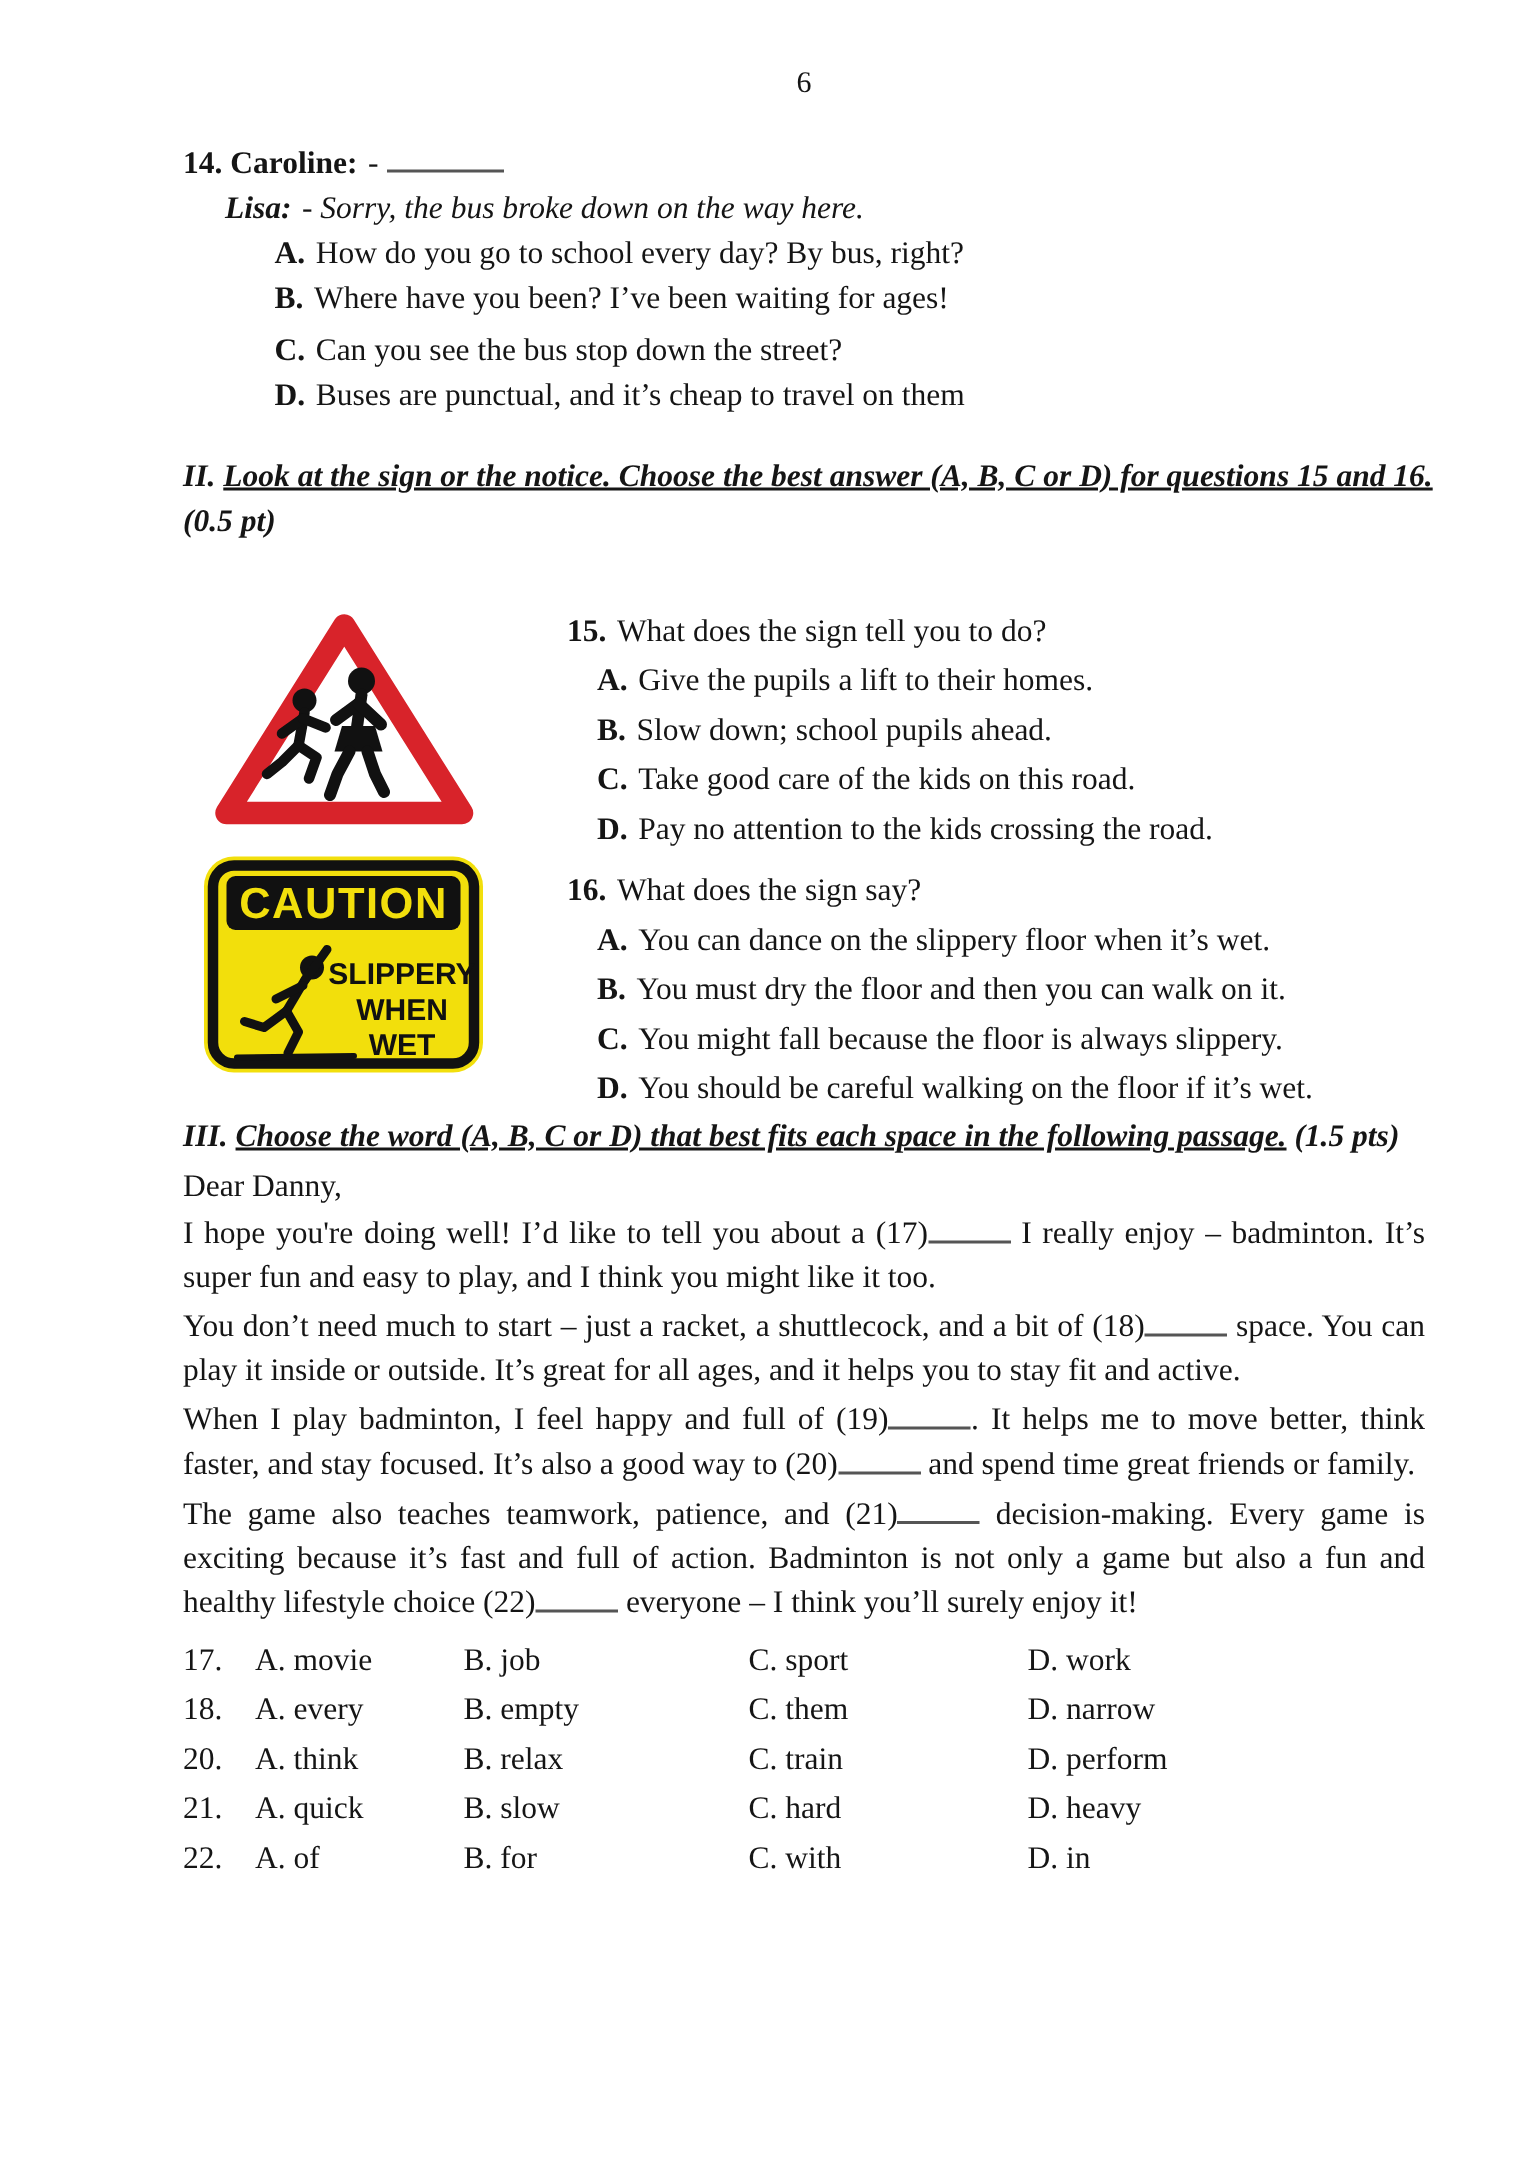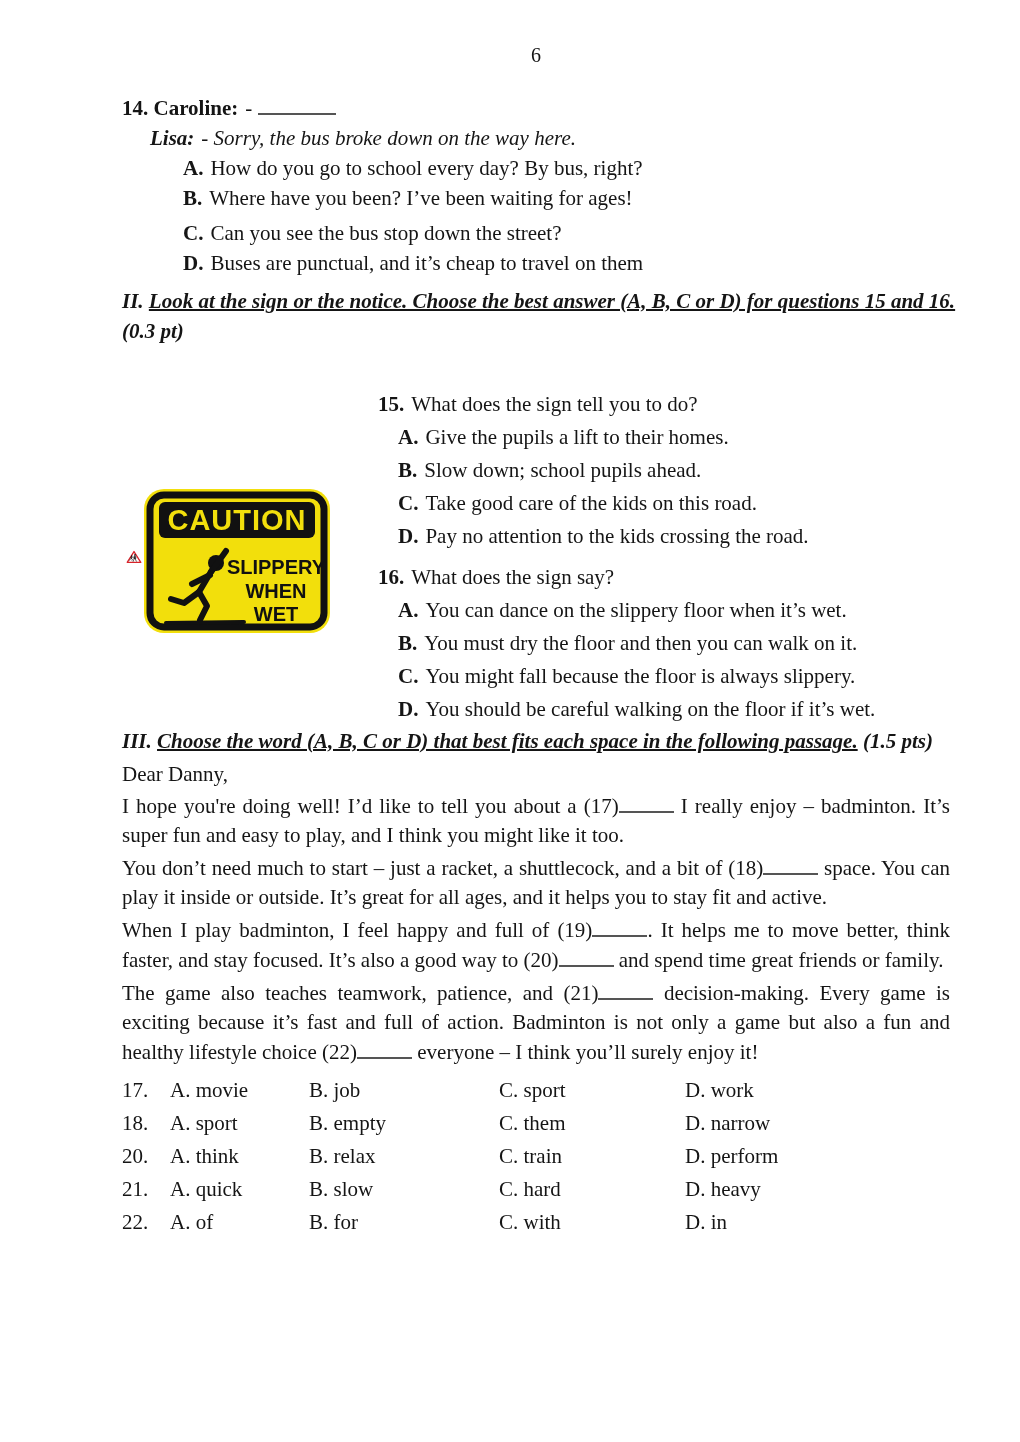--- a/index.html
+++ b/index.html
@@ -14,23 +14,23 @@
   .blank{display:inline-block;border-bottom:2px solid #555;height:0.95em;}
   .blank-lg{width:78px;margin-left:6px;}
   .blank-md{width:55px;}
   .indent-lisa{margin-left:28px;font-style:italic;}
   .opts-14{margin-left:61px;}
   .opt{line-height:30px;}
   .opt-gap{margin-top:5px;}
   .heading{font-style:italic;font-weight:bold;line-height:30px;}
   .heading .u{text-decoration:underline;text-decoration-thickness:2px;}
   .nowrap{white-space:nowrap;}
-  .sec2{margin-top:8px;}
+  .sec2{margin-top:24px;}
   .signs-row{display:flex;margin-top:42px;}
-  .sign-col{width:206px;display:flex;flex-direction:row;align-items:center;flex:none;margin-left:4px;text-align:right;}
+  .sign-col{width:206px;display:flex;flex-direction:column;align-items:center;flex:none;margin-left:4px;text-align:right;}
   .caution-wrap{margin-top:13px;}
   .questions-col{margin-left:46px;flex:1;}
   .qline{line-height:33px;}
   .q-opts{margin-left:20px;}
   .q16-block{margin-top:8px;}
   .sec3{}
   .salutation{margin-top:4px;line-height:29px;}
   .para{text-align:justify;line-height:29px;margin:2px 0 3px 0;}
   .closing{line-height:29px;margin-top:3px;}
   .opts-table{margin-top:12px;}
@@ -56,21 +56,21 @@
       <div class="opt opt-gap"><b class="lbl">C.</b><span>Can you see the bus stop down the street?</span></div>
       <div class="opt"><b class="lbl">D.</b><span>Buses are punctual, and it’s cheap to travel on them</span></div>
     </div>
   </section>
 
   <section class="heading sec2">
     <div class="nowrap">
       <span>II.</span>
       <span class="u">Look at the sign or the notice. Choose the best answer (A, B, C or D) for questions 15 and 16.</span>
     </div>
-    <div>(0.3 pt)</div>
+    <div>(0.5 pt)</div>
   </section>
 
   <div class="signs-row">
 
     <div class="sign-col">
 
       <svg width="185" height="152" viewBox="0 0 185 152" aria-hidden="true">
         <path d="M92.5 13 L171 138 L14 138 Z" fill="#ffffff" stroke="#d8232a" stroke-width="15" stroke-linejoin="round"></path>
         <g fill="#111" stroke="#111" stroke-linecap="round" stroke-linejoin="round">
           <circle cx="66" cy="63" r="8" stroke="none"></circle>
@@ -165,21 +165,21 @@
   <section class="opts-table">
     <div class="trow">
       <span>17.</span>
         <span>A. movie</span>
         <span>B. job</span>
         <span>C. sport</span>
         <span>D. work</span>
     </div>
     <div class="trow">
       <span>18.</span>
-        <span>A. sport</span>
+        <span>A. every</span>
         <span>B. empty</span>
         <span>C. them</span>
         <span>D. narrow</span>
     </div>
     <div class="trow">
       <span>20.</span>
         <span>A. think</span>
         <span>B. relax</span>
         <span>C. train</span>
         <span>D. perform</span>

